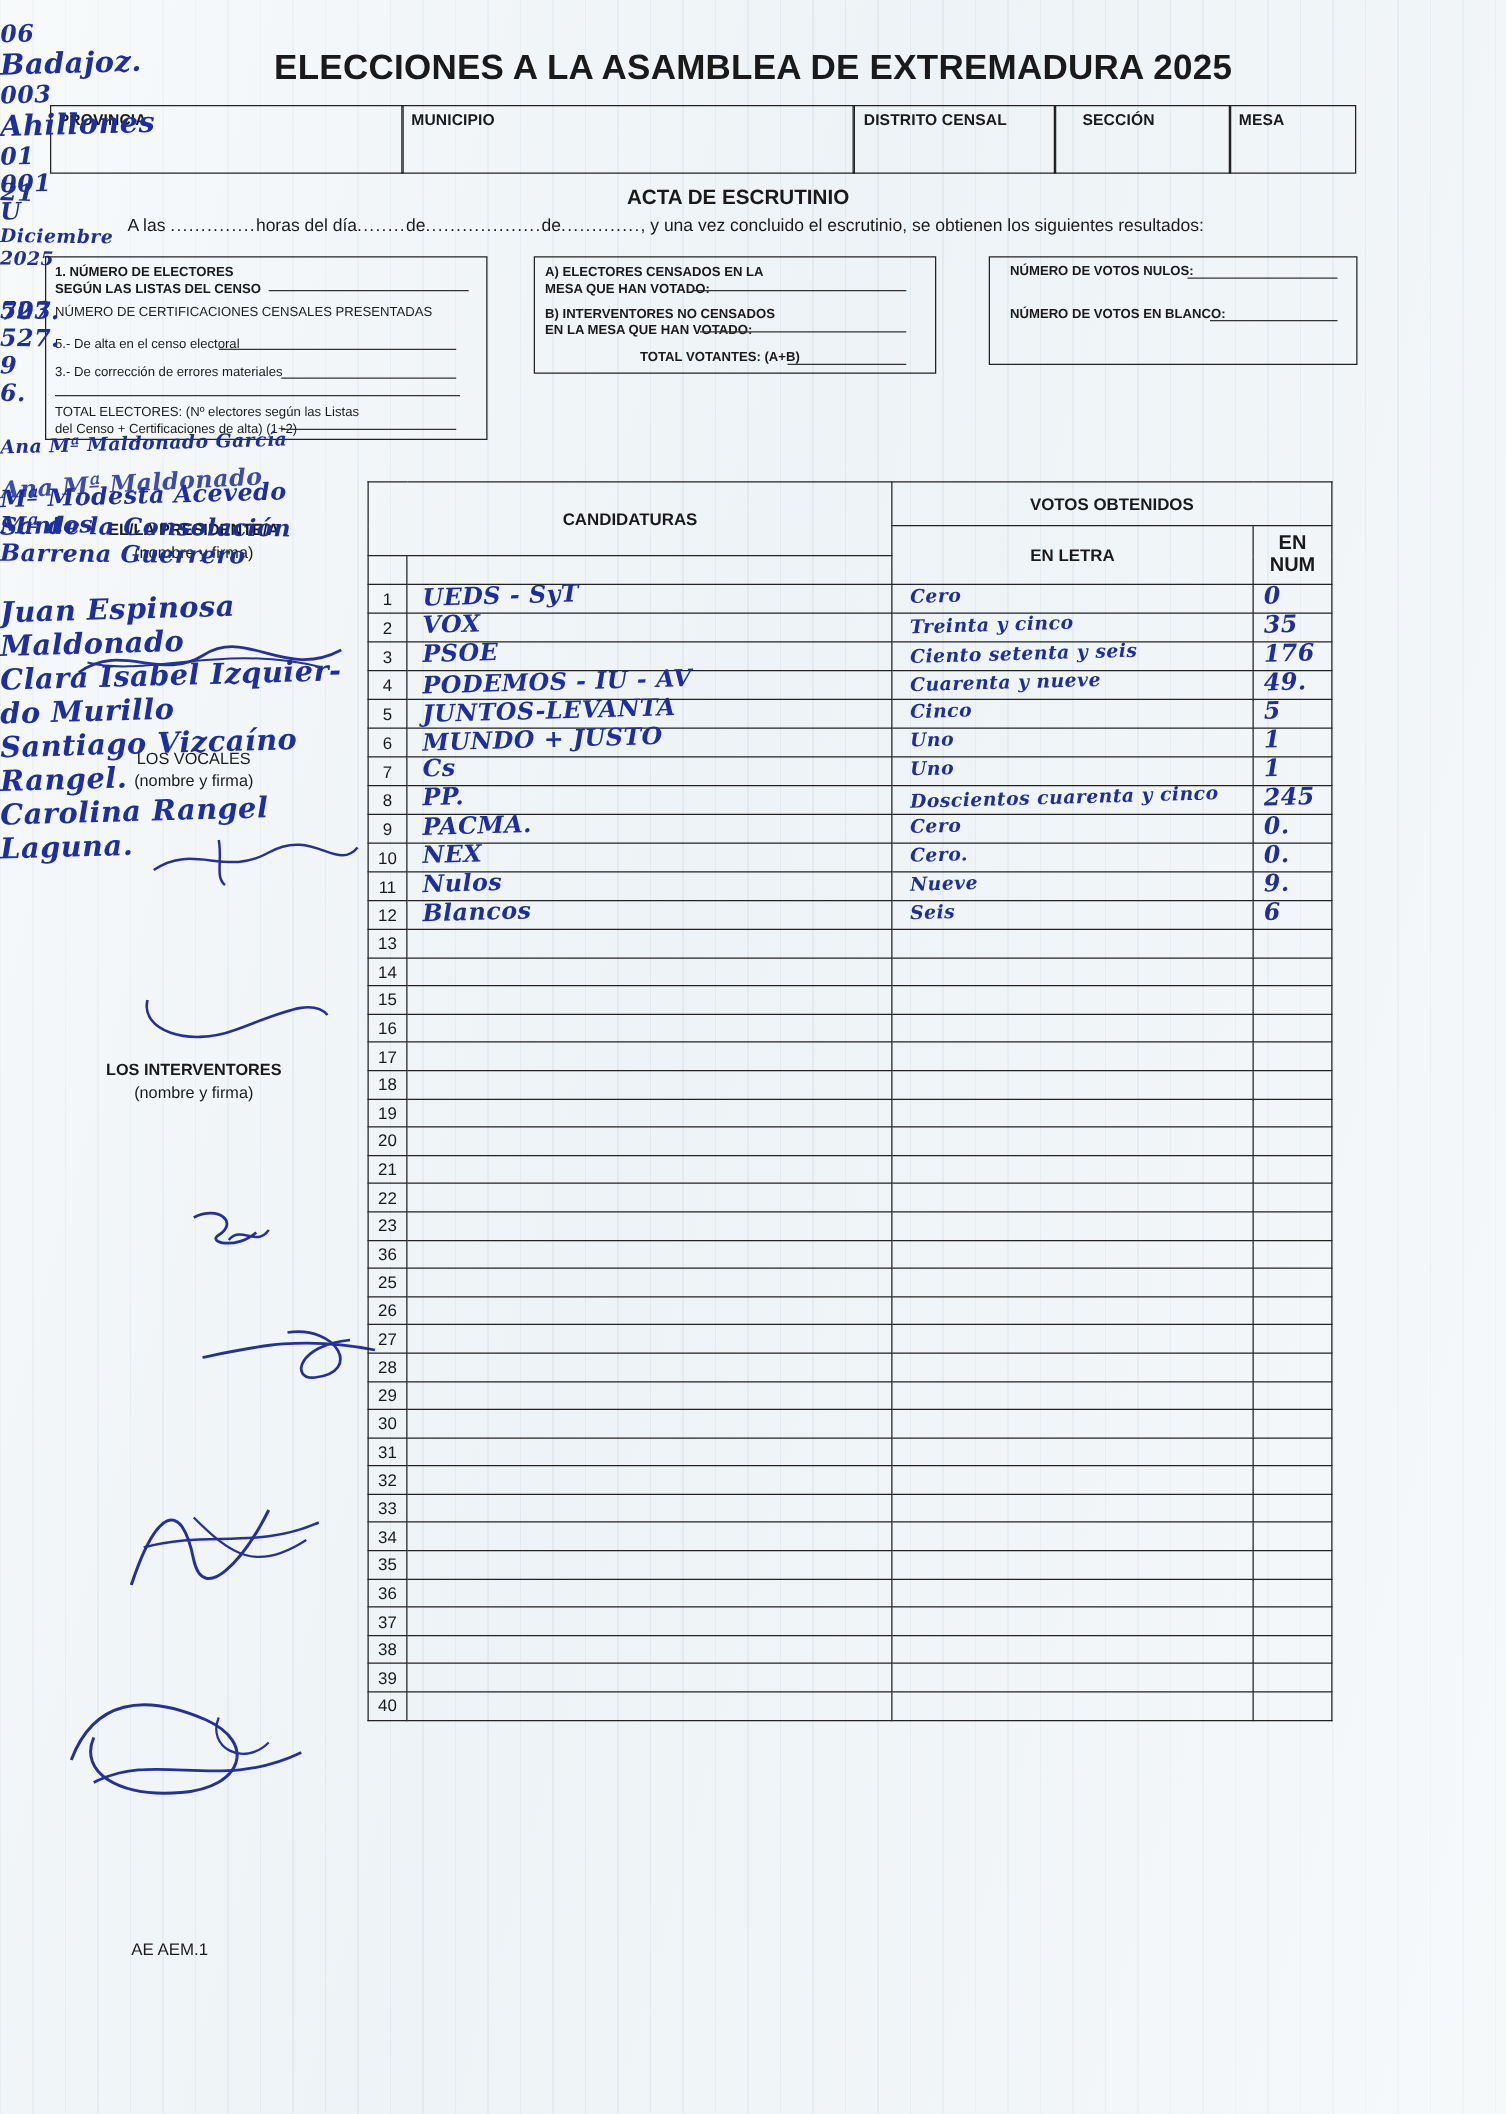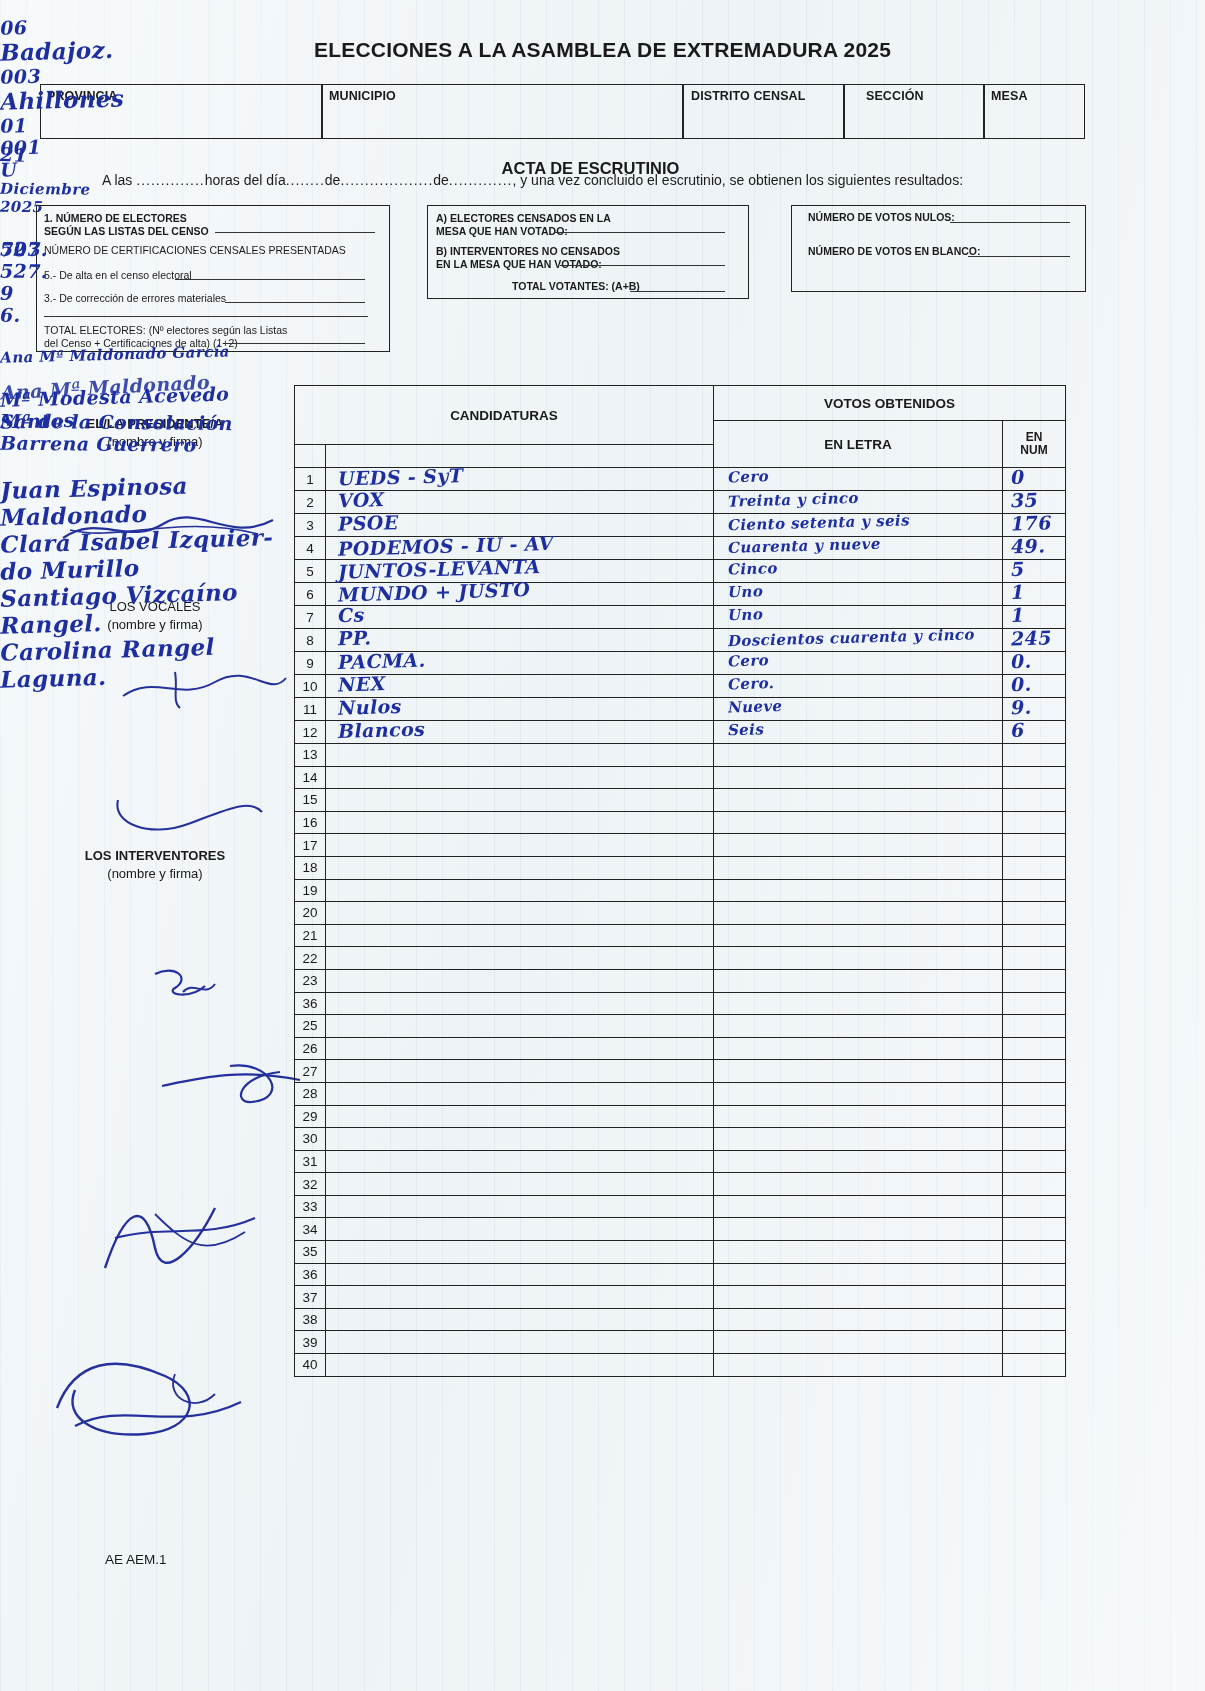--- a/index.html
+++ b/index.html
@@ -40,29 +40,29 @@
   }
   .hw.s{font-size:15px;}
   .hw.m{font-size:19px;}
   .hw.l{font-size:23px;}
   .hw.r0{transform:rotate(0.6deg);}
   .hw.r1{transform:rotate(-3deg);}
   .hw.r2{transform:rotate(2deg);}
 
   .title{
     position:absolute;top:38px;left:0;width:1205px;text-align:center;
-    font-size:21px;font-weight:700;letter-spacing:.2px;
+    font-size:28px;font-weight:700;letter-spacing:.2px;
   }
 
   
   .box{position:absolute;border:1.4px solid #222;background:transparent;}
   .lbl{position:absolute;font-size:12.5px;font-weight:700;letter-spacing:.1px;}
 
   .acta{
-    position:absolute;top:159px;left:0;width:1181px;text-align:center;
+    position:absolute;top:149px;left:0;width:1181px;text-align:center;
     font-size:16.5px;font-weight:700;
   }
   .aline{
     position:absolute;top:172px;left:102px;font-size:14px;
   }
   .aline .dots{letter-spacing:1px;}
 
   
   .tiny{font-size:10.5px;line-height:1.25;}
   .tiny b{font-weight:700;}
@@ -263,21 +263,21 @@
   </div>
 
   <table class="results">
     <thead>
       <tr>
         <th class="hd" colspan="2" rowspan="2" style="height:46px;">CANDIDATURAS</th>
         <th class="hd" colspan="2" style="height:34px;">VOTOS OBTENIDOS</th>
       </tr>
       <tr>
         <th class="hd" rowspan="2" style="height:46px;">EN LETRA</th>
-        <th class="hd" rowspan="2" style="height:46px;font-size:12px;line-height:1.1;">
+        <th class="hd" rowspan="2" style="height:46px;font-size:16px;line-height:1.1;">
           <span>EN</span><br>
           <span>NUM</span>
         </th>
       </tr>
       <tr>
         <th class="c-num"></th>
         <th class="c-cand"></th>
       </tr>
     </thead>
     <tbody>

